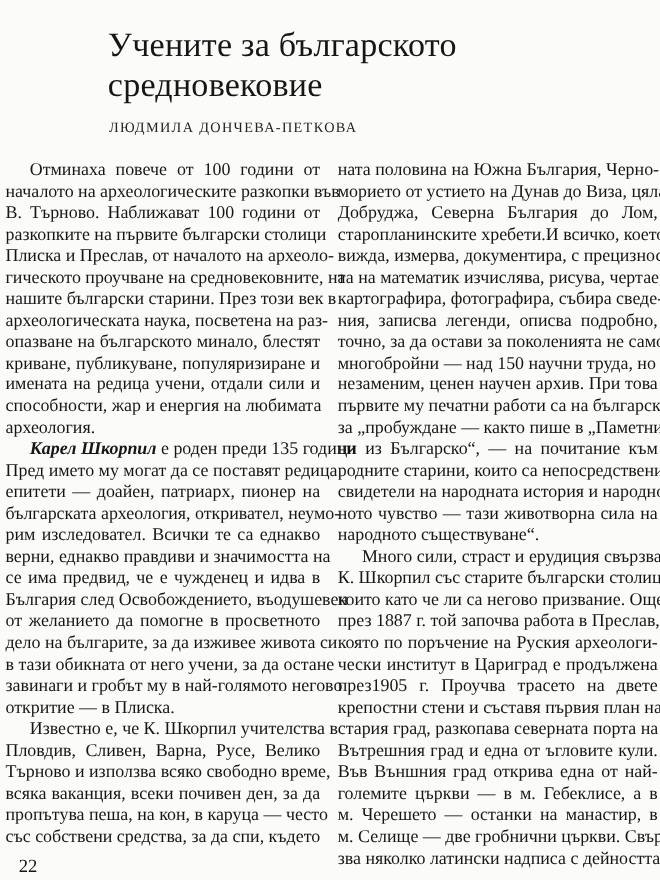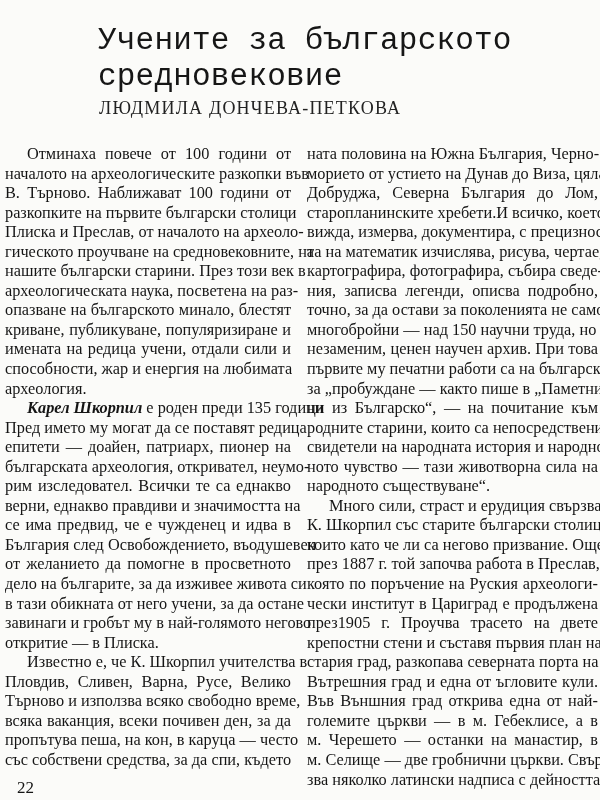--- a/index.html
+++ b/index.html
@@ -5,26 +5,26 @@
   html, body { margin: 0; padding: 0; }
   body {
     width: 600px; height: 800px; overflow: hidden;
     background: #fbfbf9; color: #141414;
     font-family: "Liberation Serif", "DejaVu Serif", serif;
     position: relative;
   }
   .title {
     position: absolute; left: 98px; top: 2px;
     font-size: 31px; line-height: 36px; letter-spacing: 0.2px;
-    color: #161616; font-weight: normal; font-family: Liberation Mono, monospace;
+    color: #161616; font-weight: normal;
   }
   .title span { display: block; }
   .author {
-    position: absolute; left: 99px; top: 98px;
-    font-size: 18px; letter-spacing: 1.2px; color: #222;
+    position: absolute; left: 99px; top: 108px;
+    font-size: 13px; letter-spacing: 1.2px; color: #222;
   }
   .col {
     position: absolute; top: 144px;
     font-size: 16.3px; line-height: 19.55px;
     color: #151515;
   }
   .col.left { left: 5px; width: 286px; }
   .col.right { left: 307px; width: 291px; }
   .line {
     display: block; white-space: nowrap;

